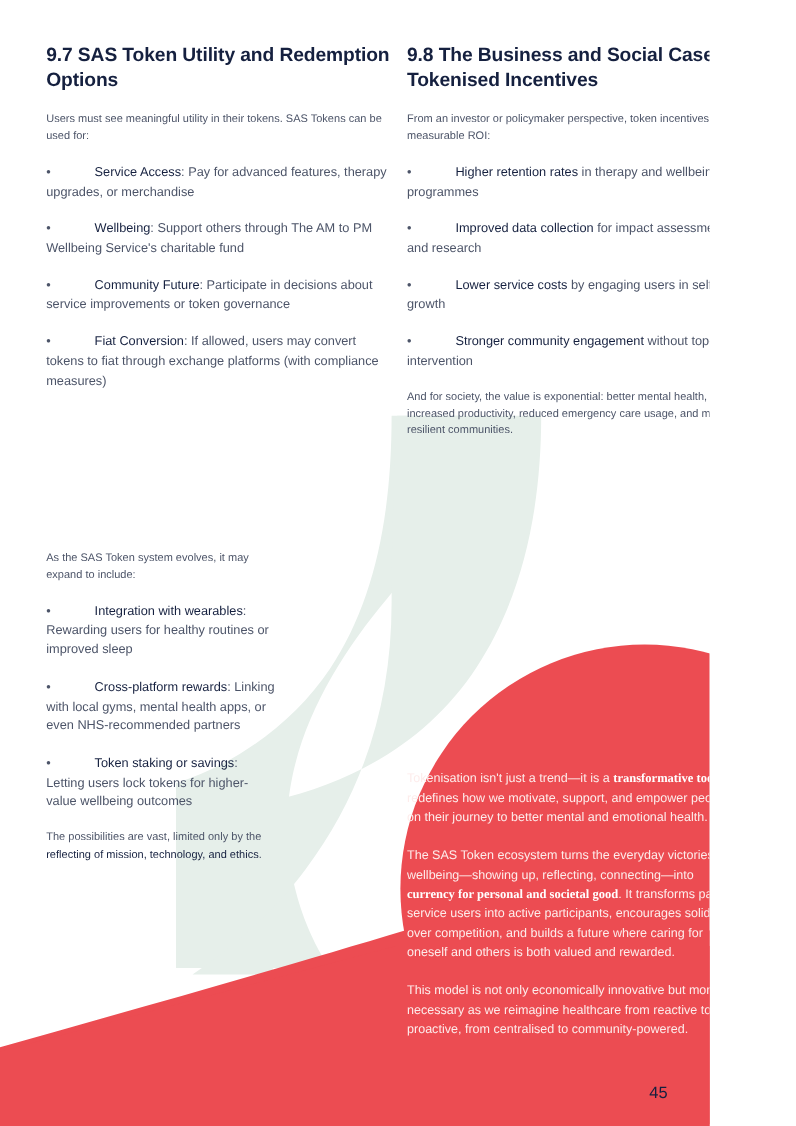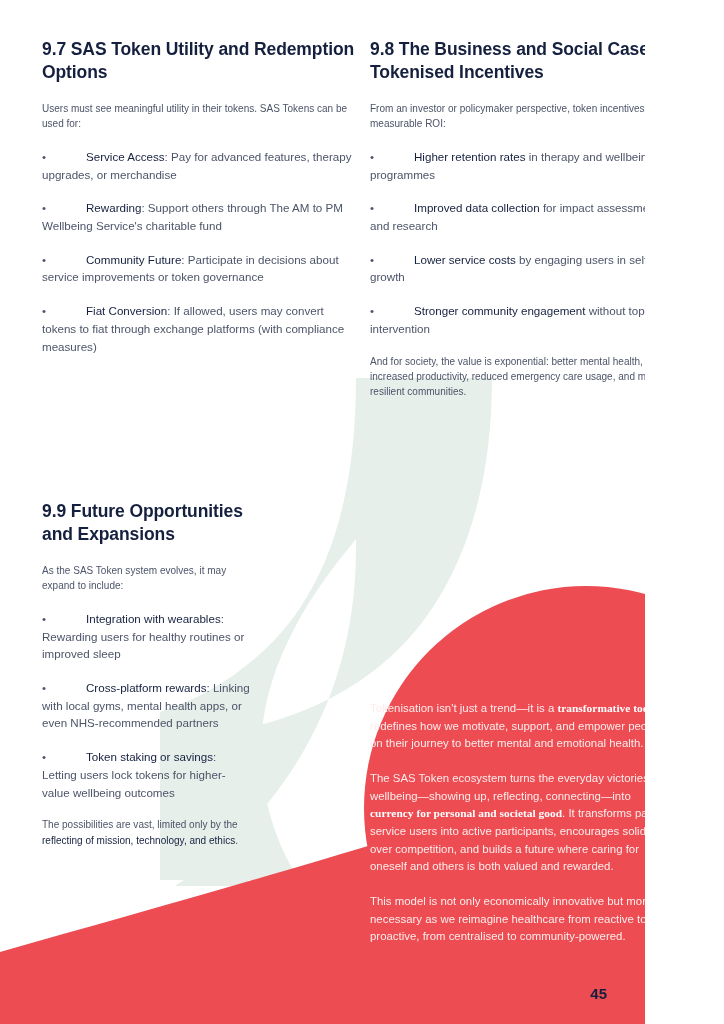--- a/index.html
+++ b/index.html
@@ -75,21 +75,21 @@
     line-height: 1.55;
     margin-bottom: 17px;
   }
   .col-red .b { color: #ffffff; font-weight: bold; font-family: Liberation Serif, serif; }
 
   .page-number {
     position: absolute;
     right: 38px;
     bottom: 22px;
     font-size: 15px;
-    font-weight: bold;
+    font-weight: normal;
     color: #15203f;
     z-index: 8;
   }
 </style>
 </head>
 <body>
 
 <div class="page">
 
   <svg class="deco-layer" viewBox="0 0 724 1024" preserveAspectRatio="none">
@@ -133,21 +133,21 @@
 
   <div class="col col-left-top">
     <h2 class="sec-title">9.7 SAS Token Utility and Redemption Options</h2>
 
     <p class="body">Users must see meaningful utility in their tokens. SAS Tokens can be used for:</p>
 
     <p class="bullet">
       <span class="bullet-dot">•</span><span class="b">Service Access</span><span>: Pay for advanced features, therapy upgrades, or merchandise</span>
     </p>
     <p class="bullet">
-      <span class="bullet-dot">•</span><span class="b">Rewarding</span><span>: Support others through The AM to PM Wellbeing Service's charitable fund</span>
+      <span class="bullet-dot">•</span><span class="b">Wellbeing</span><span>: Support others through The AM to PM Wellbeing Service's charitable fund</span>
     </p>
     <p class="bullet">
       <span class="bullet-dot">•</span><span class="b">Community Future</span><span>: Participate in decisions about service improvements or token governance</span>
     </p>
     <p class="bullet">
       <span class="bullet-dot">•</span><span class="b">Fiat Conversion</span><span>: If allowed, users may convert tokens to fiat through exchange platforms (with compliance measures)</span>
     </p>
 
   </div>
 
@@ -166,21 +166,20 @@
       <span class="bullet-dot">•</span><span class="b">Lower service costs</span><span> by engaging users in self-led growth</span>
     </p>
     <p class="bullet">
       <span class="bullet-dot">•</span><span class="b">Stronger community engagement</span><span> without top-down intervention</span>
     </p>
 
     <p class="body">And for society, the value is exponential: better mental health, increased productivity, reduced emergency care usage, and more resilient communities.</p>
   </div>
 
   <div class="col col-left-bot">
-    <h2 class="sec-title">9.9 Future Opportunities and Expansions</h2>
 
     <p class="body">As the SAS Token system evolves, it may expand to include:</p>
 
     <p class="bullet">
       <span class="bullet-dot">•</span><span class="b">Integration with wearables</span><span>: Rewarding users for healthy routines or improved sleep</span>
     </p>
     <p class="bullet">
       <span class="bullet-dot">•</span><span class="b">Cross-platform rewards</span><span>: Linking with local gyms, mental health apps, or even NHS-recommended partners</span>
     </p>
     <p class="bullet">

